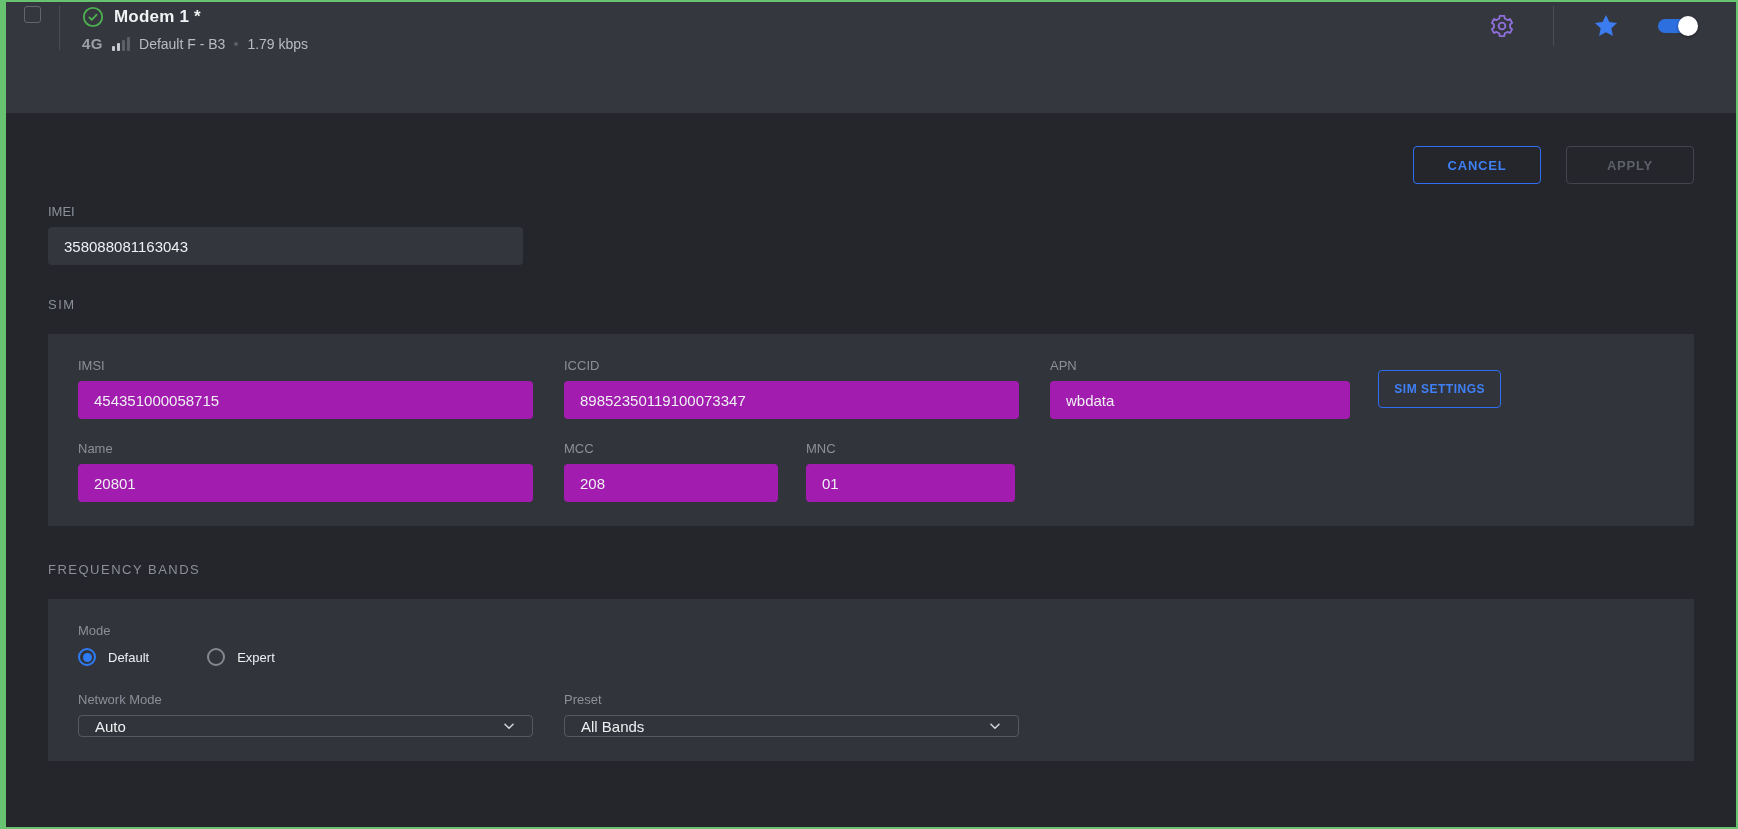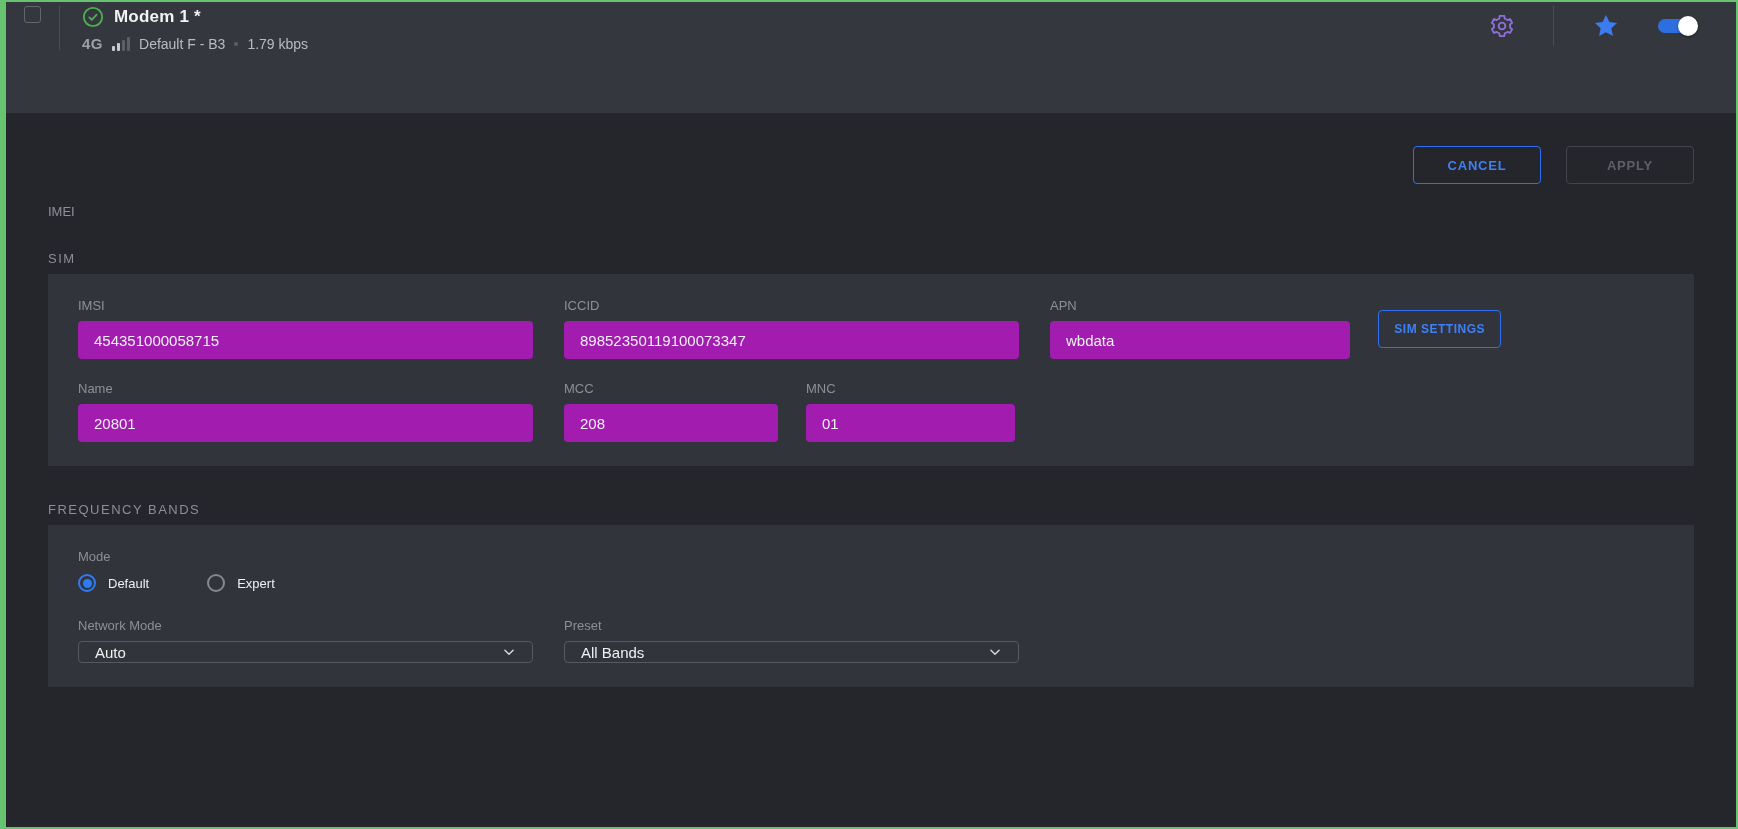--- a/index.html
+++ b/index.html
@@ -75,21 +75,21 @@
   .on-page { background:#34363e; }
   .on-card { background:#a21caf; }
 
   .imei-block { margin-top:20px; width:475px; }
 
   .section-label {
     color:#8c8f99; font-size:13px; letter-spacing:1.5px; display:block;
   }
   .sim-section-label { margin-top:32px; }
   .card {
-    background:#32343b; border-radius:1px; margin-top:8px;
+    background:#32343b; border-radius:1px; margin-top:22px;
     padding:24px 30px;
   }
   .sim-grid {
     display:grid;
     grid-template-columns:455px 455px 451px;
     column-gap:31px; row-gap:22px;
   }
   .apn-row { display:flex; align-items:center; gap:28px; }
   .apn-field { width:305px; }
   .btn-sim {
@@ -178,20 +178,21 @@
 
   <div class="content">
 
     <div class="actions-row">
       <button class="btn btn-cancel">CANCEL</button>
       <button class="btn btn-apply">APPLY</button>
     </div>
 
     <div class="imei-block">
       <label class="field-label">IMEI</label>
+      <input class="text-input on-page" type="text" value="358088081163043" style="">
     </div>
 
     <span class="section-label sim-section-label">SIM</span>
 
     <div class="card">
       <div class="sim-grid">
         <div>
           <label class="field-label">IMSI</label>
           <input class="text-input on-card" type="text" value="454351000058715" style="">
         </div>

